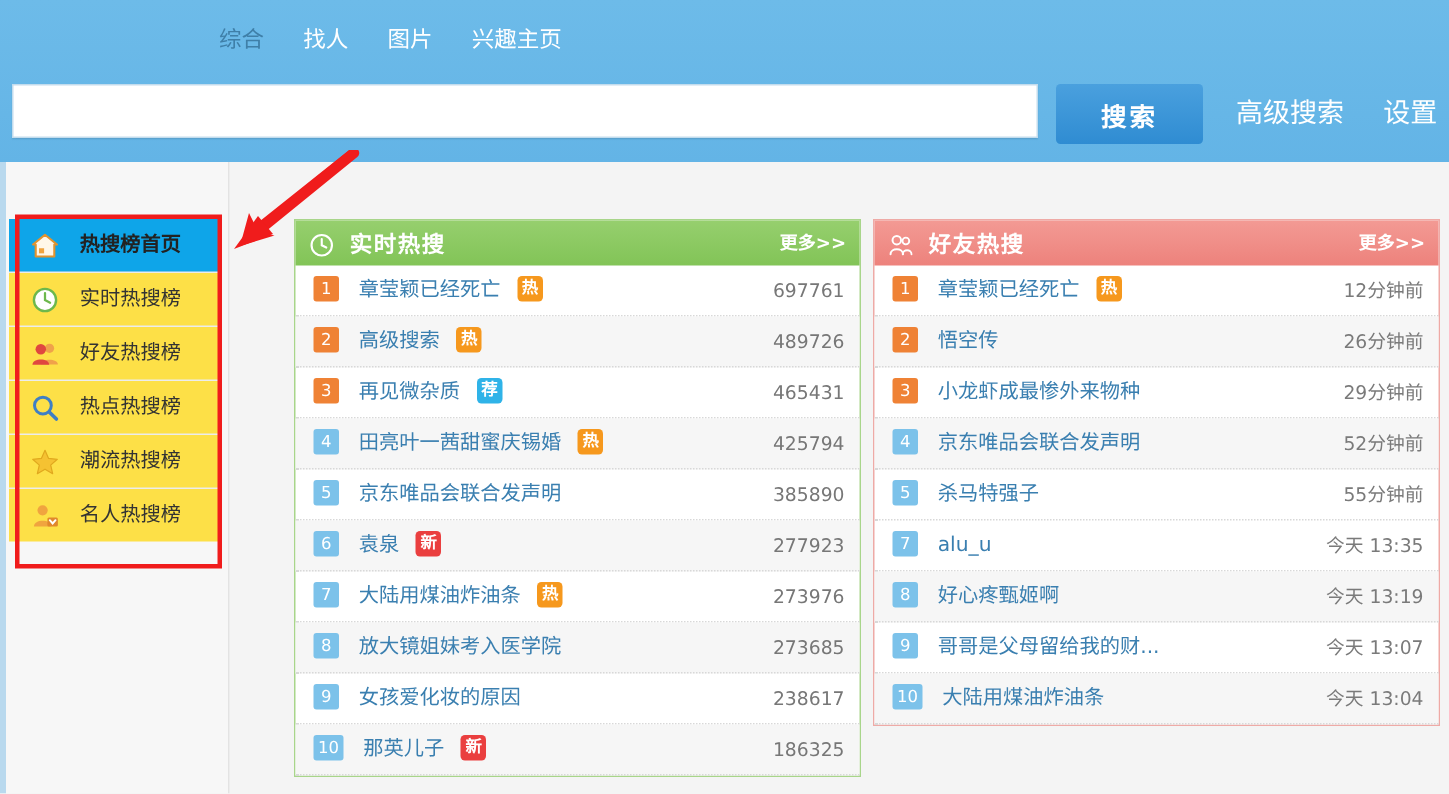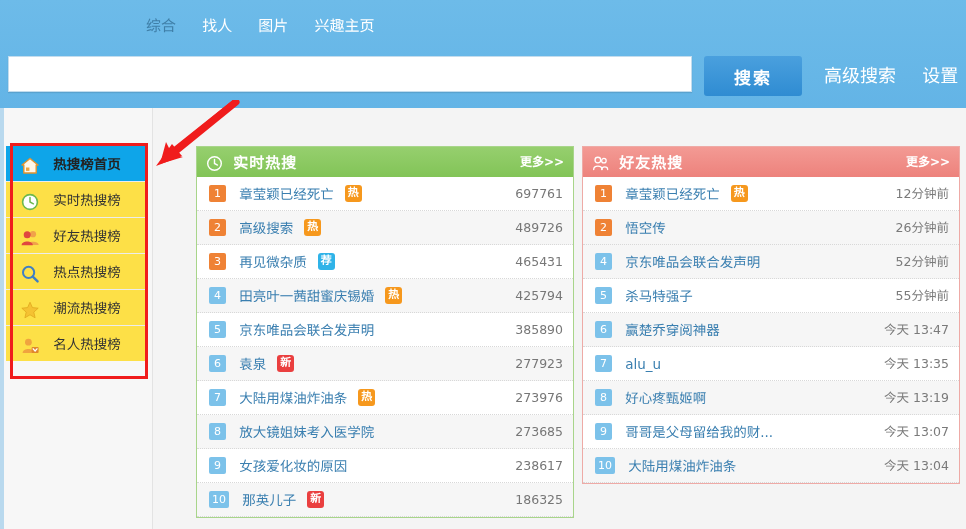--- a/index.html
+++ b/index.html
@@ -395,38 +395,38 @@
             <span class="tag t-hot">热</span>
             <span class="meta">12分钟前</span>
           </div>
 
           <div class="row alt">
             <span class="rank hot">2</span>
             <a class="kw">悟空传</a>
             <span class="meta">26分钟前</span>
           </div>
 
+          <div class="row">
+            <span class="rank hot">3</span>
+            <a class="kw">小龙虾成最惨外来物种</a>
+            <span class="meta">29分钟前</span>
+          </div>
 
           <div class="row alt">
             <span class="rank cool">4</span>
             <a class="kw">京东唯品会联合发声明</a>
             <span class="meta">52分钟前</span>
           </div>
 
           <div class="row">
             <span class="rank cool">5</span>
             <a class="kw">杀马特强子</a>
             <span class="meta">55分钟前</span>
           </div>
 
-          <div class="row alt">
-            <span class="rank cool">6</span>
-            <a class="kw">赢楚乔穿阅神器</a>
-            <span class="meta">今天 13:47</span>
-          </div>
 
           <div class="row">
             <span class="rank cool">7</span>
             <a class="kw">alu_u</a>
             <span class="meta">今天 13:35</span>
           </div>
 
           <div class="row alt">
             <span class="rank cool">8</span>
             <a class="kw">好心疼甄姬啊</a>

